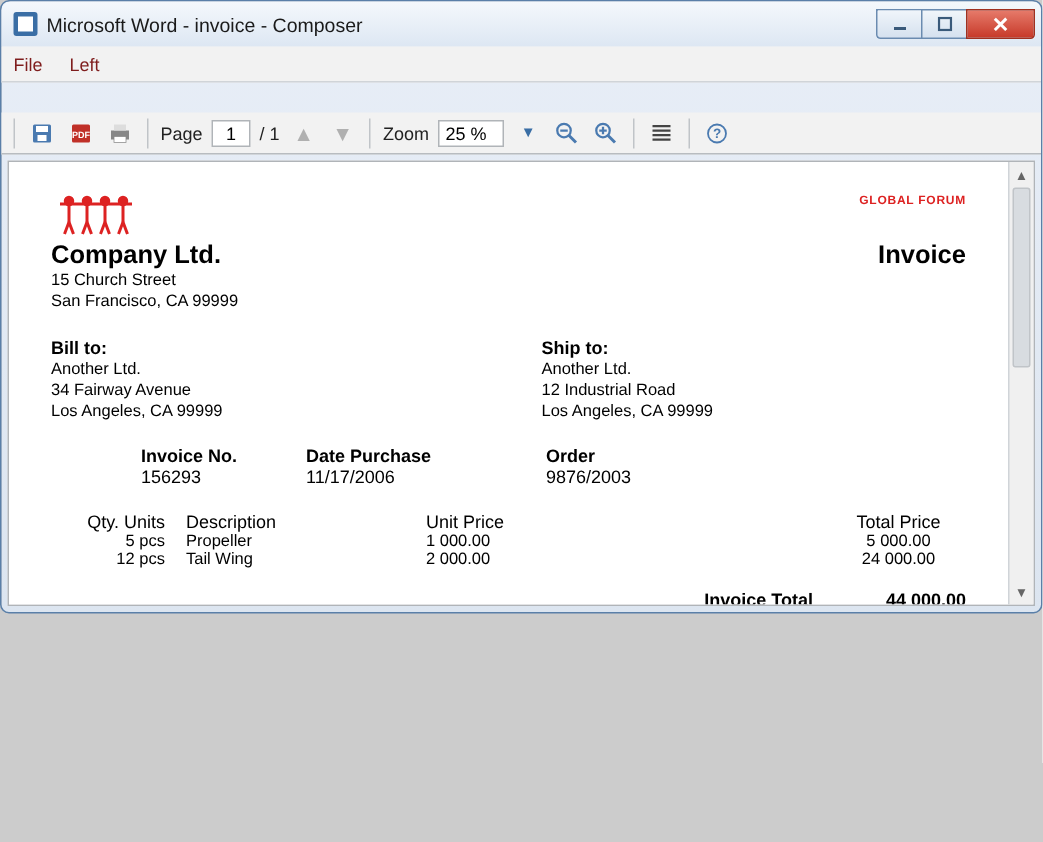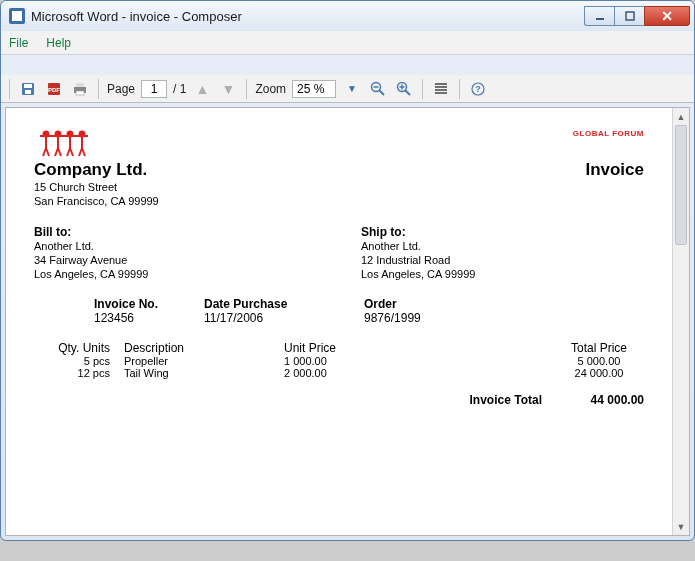--- a/index.html
+++ b/index.html
@@ -6,21 +6,21 @@
 body {
   font-family: "Segoe UI", Tahoma, sans-serif;
   font-size: 12px;
   background: #cccccc;
   width: 695px;
   height: 561px;
   overflow: hidden;
 }
 .window {
   width: 695px;
-  height: 541px;
+  height: 409px;
   background: linear-gradient(#e8eef7, #dce5f0);
   border: 1px solid #5a7fa8;
   border-radius: 6px;
   position: relative;
   display: flex;
   flex-direction: column;
 }
 .titlebar {
   height: 30px;
   display: flex;
@@ -66,21 +66,21 @@
 }
 .menubar {
   height: 24px;
   background: #f2f2f2;
   display: flex;
   align-items: center;
   padding: 0 8px;
   gap: 18px;
   border-bottom: 1px solid #d0d4d8;
 }
-.menu-item { color: #15803d; cursor: default; }
+.menu-item { color: #7f1d1d; cursor: default; }
 .toolbar {
   height: 28px;
   background: #f2f2f2;
   display: flex;
   align-items: center;
   padding: 0 6px;
   gap: 6px;
   border-bottom: 1px solid #b8bcc0;
   margin-top: 20px;
 }
@@ -217,21 +217,21 @@
           </svg>
       </div>
       <div class="win-btn close">
         <span>✕</span>
       </div>
     </div>
   </div>
 
   <div class="menubar">
     <span class="menu-item">File</span>
-    <span class="menu-item">Help</span>
+    <span class="menu-item">Left</span>
   </div>
 
   <div class="toolbar">
     <div class="tb-sep"></div>
     <div class="tb-btn">
       <svg width="16" height="16">
           <rect x="2" y="2" width="12" height="12" fill="#4a7ab0" rx="1"></rect>
           <rect x="4" y="3" width="8" height="4" fill="#fff"></rect>
           <rect x="5" y="9" width="6" height="4" fill="#fff"></rect>
         </svg>
@@ -347,29 +347,29 @@
             <div class="label-b">Ship to:</div>
             <div class="addr">Another Ltd.</div>
             <div class="addr">12 Industrial Road</div>
             <div class="addr">Los Angeles, CA 99999</div>
           </div>
         </div>
 
         <div class="meta-row">
           <div class="meta-col1">
             <div class="meta-h">Invoice No.</div>
-            <div>123456</div>
+            <div>156293</div>
           </div>
           <div class="meta-col2">
             <div class="meta-h">Date Purchase</div>
             <div>11/17/2006</div>
           </div>
           <div class="meta-col3">
             <div class="meta-h">Order</div>
-            <div>9876/1999</div>
+            <div>9876/2003</div>
           </div>
         </div>
 
         <div class="items-table">
           <div class="items-head">
             <div class="c-qty th-qty">Qty. Units</div>
             <div class="c-desc th-desc">Description</div>
             <div class="c-unit th-unit">Unit Price</div>
             <div class="c-total th-total">Total Price</div>
           </div>

